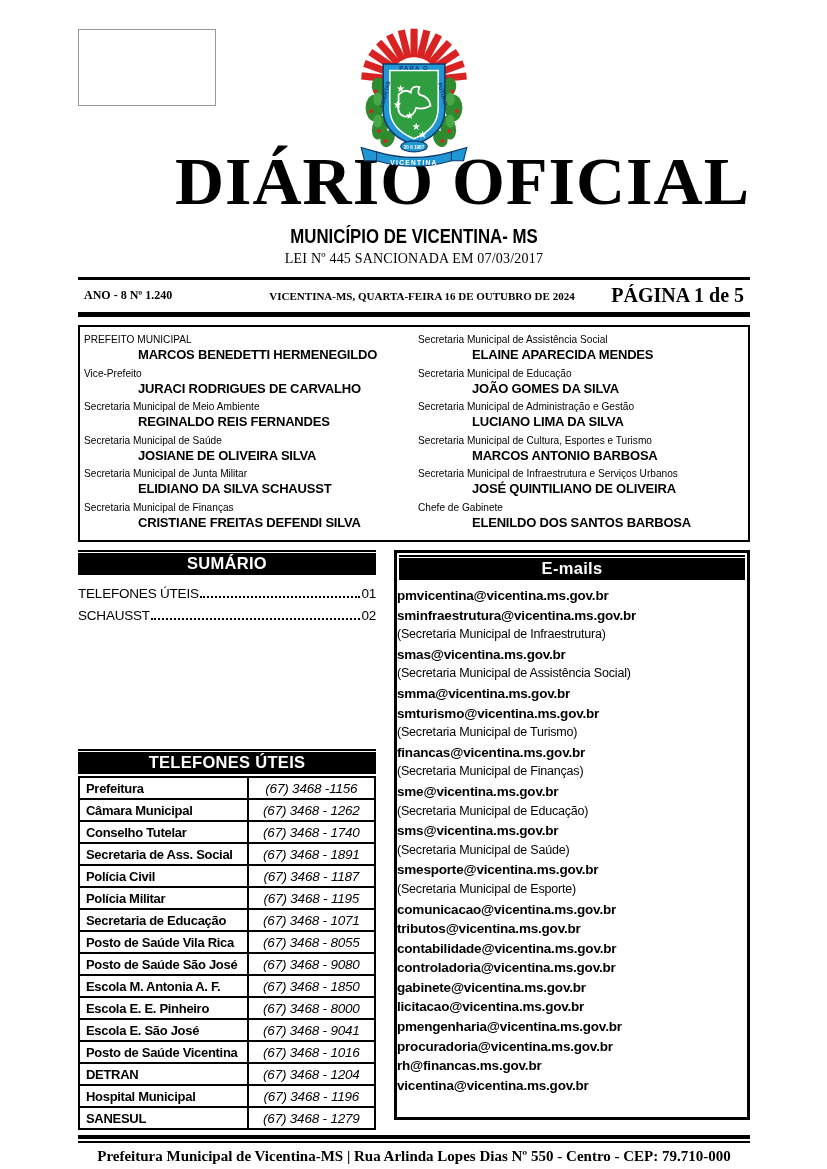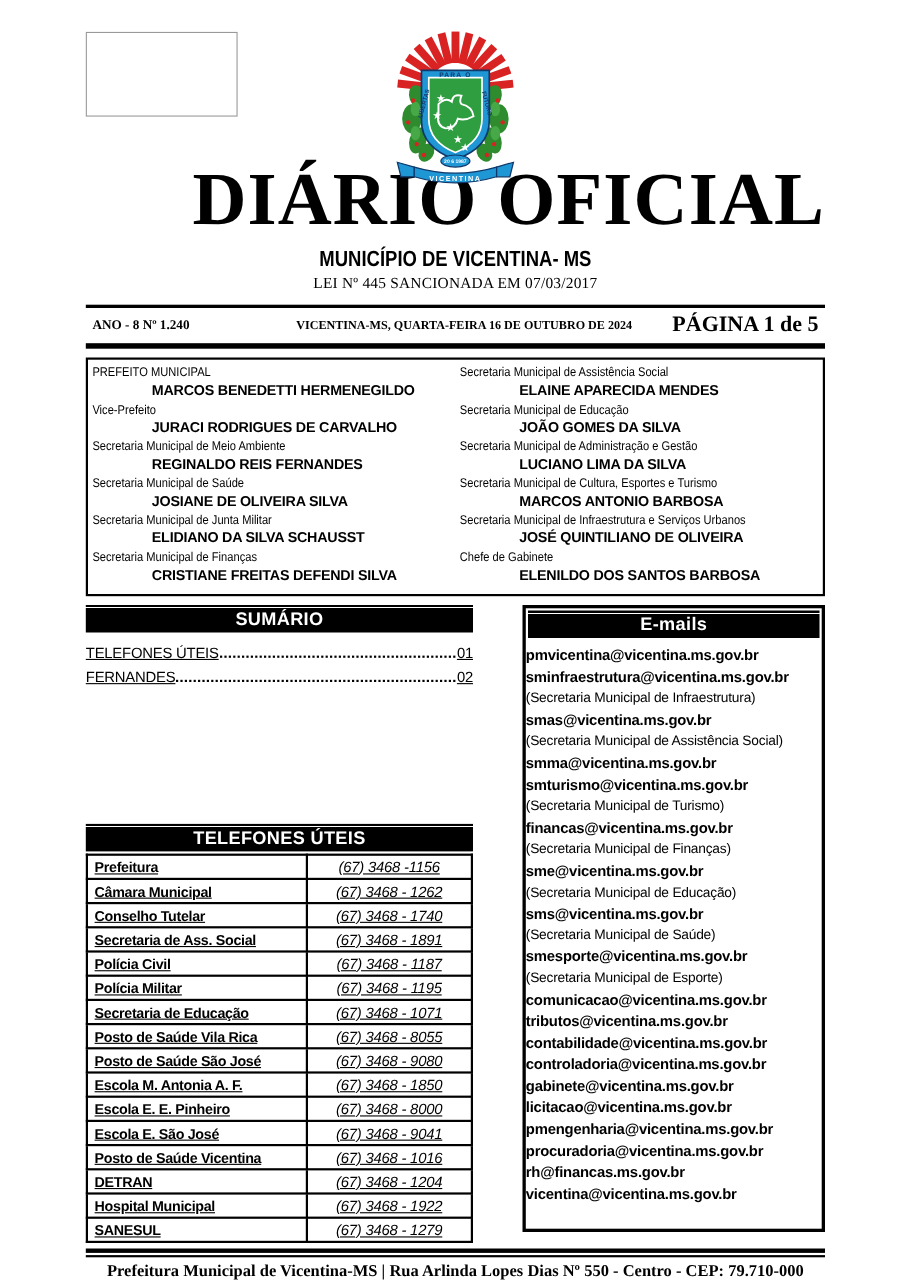--- a/index.html
+++ b/index.html
@@ -47,22 +47,22 @@
     font-size:11.5px;line-height:14px;white-space:nowrap;
     transform:scaleX(0.88);transform-origin:0 50%;
   }
   .official-name{
     font-size:13px;font-weight:bold;line-height:18.5px;padding-left:54px;
     letter-spacing:-0.2px;white-space:nowrap;
   }
 
   
   .cols{display:flex;justify-content:space-between;align-items:flex-start;margin-top:8px;}
-  .col-left{width:352px;text-decoration:underline;}
-  .col-right{width:275px;box-sizing:border-box;}
+  .col-left{width:298px;}
+  .col-right{width:356px;box-sizing:border-box;}
 
   .bar{
     background:linear-gradient(#000 0 2px,#fff 2px 3px,#000 3px);
     color:#fff;font-weight:bold;text-align:center;
     font-size:16.5px;height:25px;line-height:27px;letter-spacing:0.3px;
   }
 
   .toc{margin-top:4px;}
   .toc-row{display:flex;align-items:flex-end;height:22px;font-size:13.5px;letter-spacing:-0.2px;}
   .toc-dots{flex:1;border-bottom:2px dotted #000;margin:0 1px 3px 1px;}
@@ -250,21 +250,21 @@
       <div class="bar">SUMÁRIO</div>
       <div class="toc">
 
           <div class="toc-row">
             <span>TELEFONES ÚTEIS</span>
             <span class="toc-dots"></span>
             <span>01</span>
           </div>
 
           <div class="toc-row">
-            <span>FERNANDES</span>
+            <span>SCHAUSST</span>
             <span class="toc-dots"></span>
             <span>02</span>
           </div>
         </div>
       <div class="spacer"></div>
       <div class="bar">TELEFONES ÚTEIS</div>
       <table class="phones">
         <tbody>
 
             <tr>
@@ -332,21 +332,21 @@
               <td class="phone-number">(67) 3468 - 1016</td>
             </tr>
 
             <tr>
               <td class="phone-name">DETRAN</td>
               <td class="phone-number">(67) 3468 - 1204</td>
             </tr>
 
             <tr>
               <td class="phone-name">Hospital Municipal</td>
-              <td class="phone-number">(67) 3468 - 1922</td>
+              <td class="phone-number">(67) 3468 - 1196</td>
             </tr>
 
             <tr>
               <td class="phone-name">SANESUL</td>
               <td class="phone-number">(67) 3468 - 1279</td>
             </tr>
           </tbody>
       </table>
     </div>
 

